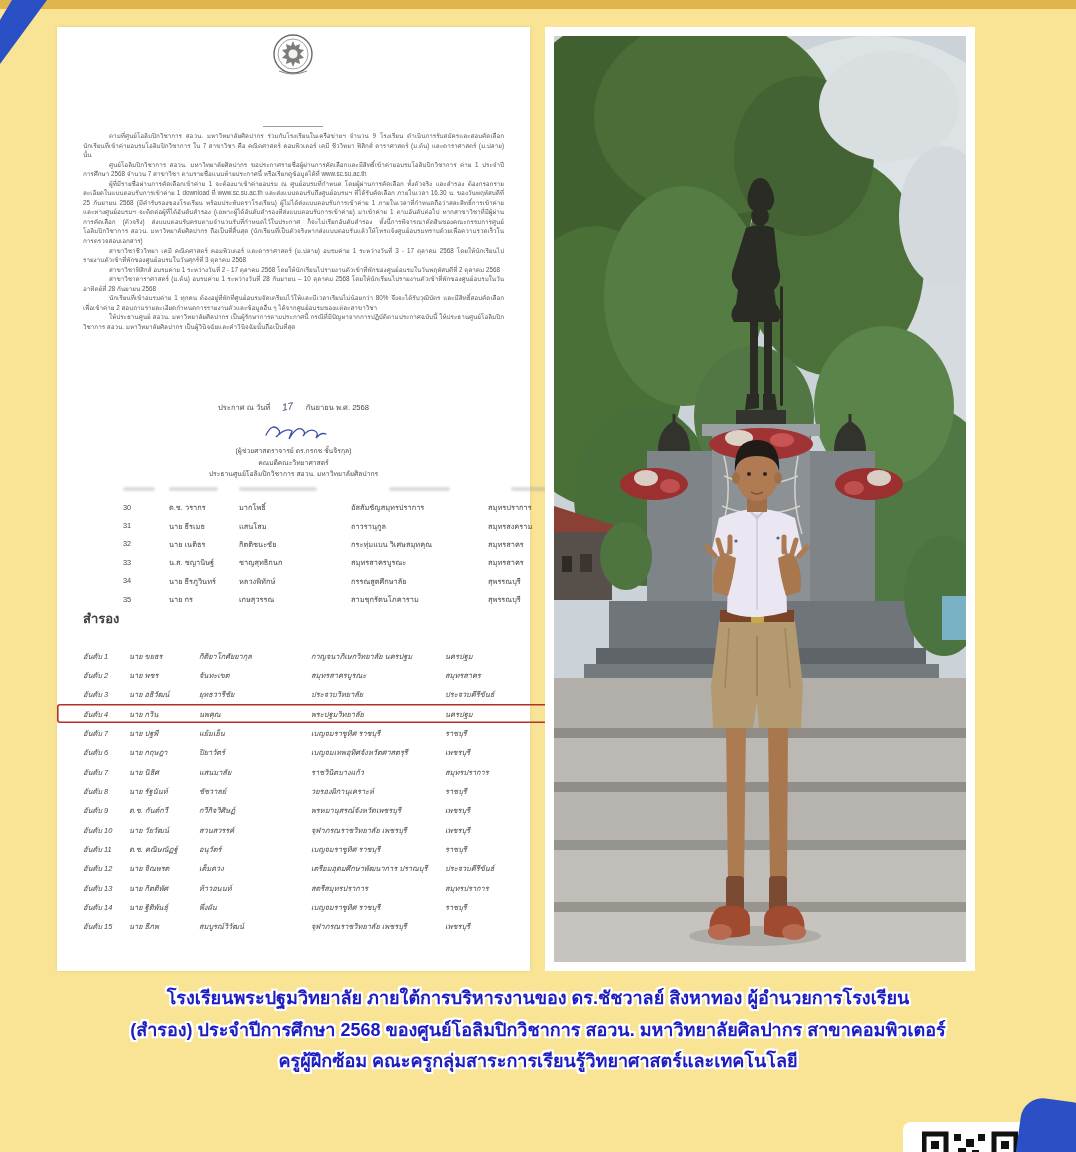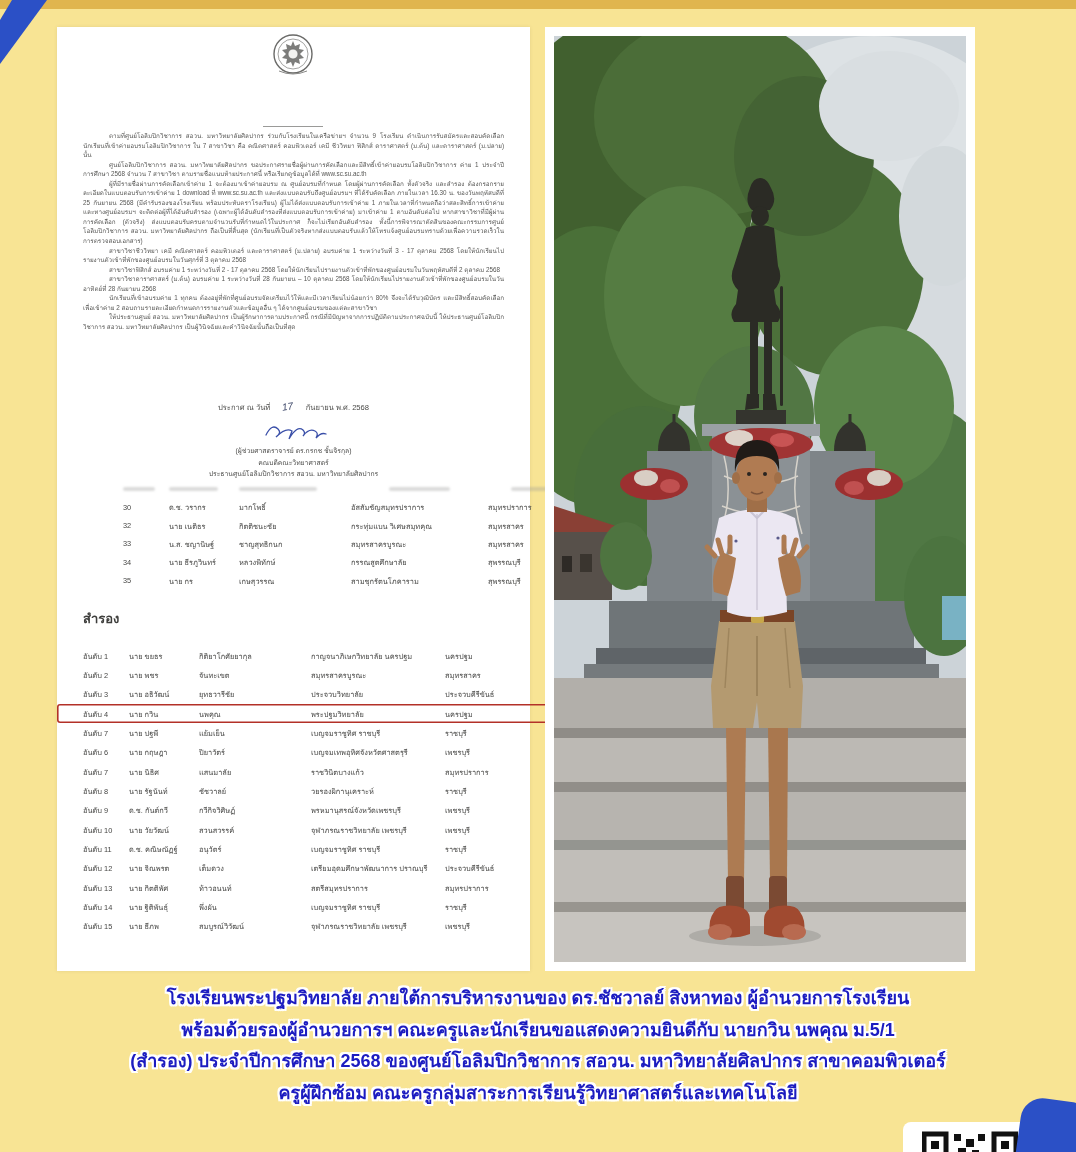--- a/index.html
+++ b/index.html
@@ -32,21 +32,21 @@
   .sig-svg{position:absolute;left:205px;top:392px;}
   .signer{position:absolute;left:0;top:418px;width:473px;text-align:center;font-size:6.8px;line-height:11.5px;color:#55555
 3;}
   
   .tbl-row{display:grid;grid-template-columns:46px 70px 112px 1fr 104px;padding:0 22px 0 26px;font-size:7.4px;color:#464644;height:18.4px;align-items:center;}
   .tbl-row .c3,.tbl-row .c4{text-align:left;}
   .main-table{position:absolute;left:0;top:455px;width:517px;margin-left:40px;}
   .faded-row{height:14px;margin:0 22px 2px 26px;display:grid;grid-template-columns:46px 70px 112px 1fr 104px;filter:blur(1.2px);opacity:.35;}
   .faded-row span{background:#9a9a98;height:4px;margin-top:5px;border-radius:2px;width:70%;}
   .reserve-label{position:absolute;left:26px;top:581px;font-size:13px;font-weight:bold;color:#3e3e3c;}
-  .reserve-table{position:absolute;left:0;top:619px;width:514px;}
+  .reserve-table{position:absolute;left:0;top:619px;width:514px;font-style:italic;}
   .reserve-table .tbl-row{height:19.35px;}
   .tbl-row.highlight{box-shadow:inset 0 0 0 1.6px #b33128;border-radius:3px;}
   
   .photo-frame{position:absolute;left:545px;top:27px;width:430px;height:944px;background:#ffffff;padding:9px;box-sizing:border-box;}
   .photo-frame svg{display:block;}
   
   .caption{position:absolute;left:0;top:983px;width:1076px;text-align:center;}
   .caption div{
     font-size:18px;font-weight:bold;line-height:31.5px;color:#1c1cc0;letter-spacing:0px;
     text-shadow:-2px -2px 0 #fff, 2px -2px 0 #fff, -2px 2px 0 #fff, 2px 2px 0 #fff,
@@ -109,20 +109,27 @@
         <span style="width:55%;justify-self:center"></span>
     </div>
     <div class="tbl-row">
         <div class="c0">30</div>
         <div class="c1">ด.ช. วรากร</div>
         <div class="c2">มากโพธิ์</div>
         <div class="c3">อัสสัมชัญสมุทรปราการ</div>
         <div class="c4">สมุทรปราการ</div>
       </div>
       <div class="tbl-row">
+        <div class="c0">31</div>
+        <div class="c1">นาย ธีรเมธ</div>
+        <div class="c2">แสนโสม</div>
+        <div class="c3">ถาวรานุกูล</div>
+        <div class="c4">สมุทรสงคราม</div>
+      </div>
+      <div class="tbl-row">
         <div class="c0">32</div>
         <div class="c1">นาย เนติธร</div>
         <div class="c2">กิตติชนะชัย</div>
         <div class="c3">กระทุ่มแบน วิเศษสมุทคุณ</div>
         <div class="c4">สมุทรสาคร</div>
       </div>
       <div class="tbl-row">
         <div class="c0">33</div>
         <div class="c1">น.ส. ชญานิษฐ์</div>
         <div class="c2">ชาญสุทธิกนก</div>
@@ -388,21 +395,20 @@
       <ellipse cx="224" cy="442" rx="4" ry="6" fill="#a06f48"></ellipse>
       <circle cx="195" cy="438" r="2" fill="#2a2420"></circle>
       <circle cx="211" cy="438" r="2" fill="#2a2420"></circle>
       <path d="M197 456 q6 4 12 0" fill="none" stroke="#7d543a" stroke-width="1.6"></path>
     </g>
   </svg>
 </div>
 
 <div class="caption">
   <div>โรงเรียนพระปฐมวิทยาลัย ภายใต้การบริหารงานของ ดร.ชัชวาลย์ สิงหาทอง ผู้อำนวยการโรงเรียน</div>
-    <div>พร้อมด้วยรองผู้อำนวยการฯ คณะครูและนักเรียนขอแสดงความยินดีกับ นายกวิน  นพคุณ ม.5/1</div>
     <div>(สำรอง) ประจำปีการศึกษา 2568 ของศูนย์โอลิมปิกวิชาการ สอวน. มหาวิทยาลัยศิลปากร สาขาคอมพิวเตอร์</div>
     <div>ครูผู้ฝึกซ้อม คณะครูกลุ่มสาระการเรียนรู้วิทยาศาสตร์และเทคโนโลยี</div>
 </div>
 
 <div class="qr-box">
   <svg width="96" height="60" viewBox="0 0 96 60">
     <g fill="#111111">
       <rect x="2" y="4" width="22" height="22" fill="none" stroke="#111" stroke-width="5"></rect>
       <rect x="9" y="11" width="8" height="8"></rect>
       <rect x="72" y="4" width="22" height="22" fill="none" stroke="#111" stroke-width="5"></rect>

